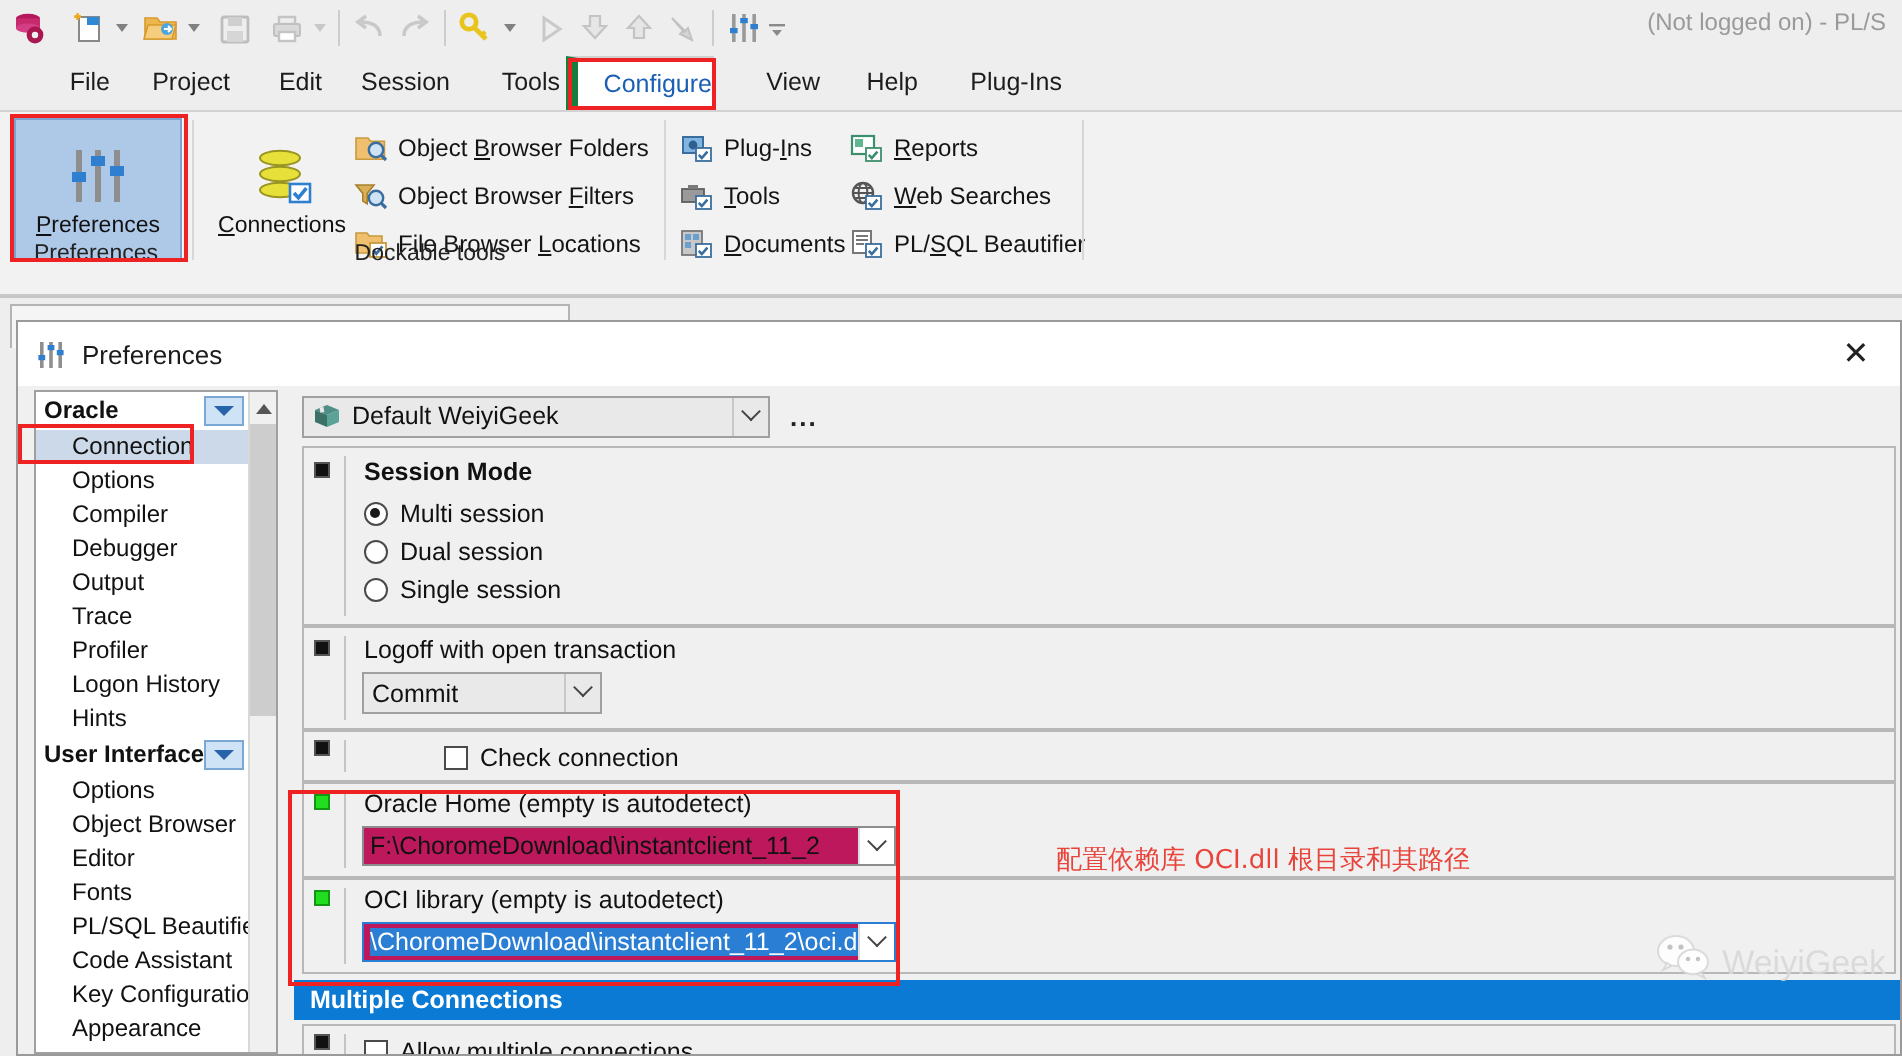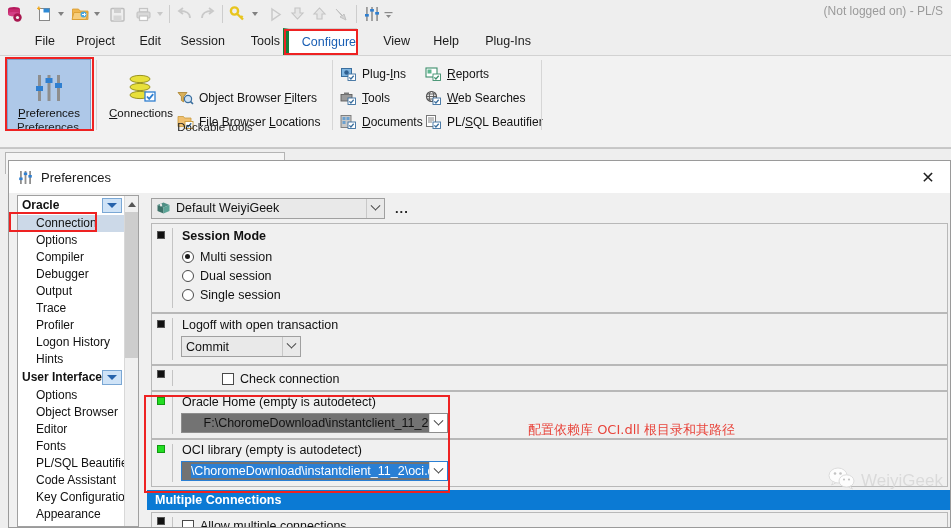--- a/index.html
+++ b/index.html
@@ -214,23 +214,23 @@
   .radio.on::after {
     content: ''; position: absolute; left: 2.2px; top: 2.2px;
     width: 5px; height: 5px; border-radius: 50%; background: #1a1a1a;
   }
   .cbox {
     width: 12px; height: 12px; border: 1.4px solid #4a4a4a; background: #fff;
     margin-right: 6px; flex: none;
   }
 
   .txtcombo {
-    height: 20px; background: #737373; border: 1px solid #8d8d8d;
+    height: 20px; background: #be185d; border: 1px solid #8d8d8d;
     display: flex; align-items: center; position: relative;
-    font-size: 12.5px; color: #111; padding-left: 3px; overflow: hidden; justify-content: center;
+    font-size: 12.5px; color: #111; padding-left: 3px; overflow: hidden;
   }
   .txtcombo.focused { border: 1.5px solid #2a7fd4; }
   .txtcombo .sel { background: #2a7fd4; color: #ffffff; }
   .txtcombo .caret-line { width: 1px; background: #222; height: 14px; margin-left: 0px; }
   .txtcombo .arrowbox2 {
     position: absolute; right: 0; top: 0; bottom: 0; width: 18px;
     display: flex; align-items: center; justify-content: center; background: #fff;
     border-left: 1px solid #ddd;
   }
   .txtcombo .arrowbox2 i {
@@ -430,20 +430,30 @@
         <svg width="34" height="32" viewBox="0 0 34 32">
           <ellipse cx="16" cy="7" rx="10" ry="3.6" fill="#e8e03a" stroke="#9a9420" stroke-width="1"></ellipse>
           <ellipse cx="16" cy="15" rx="10" ry="3.6" fill="#e8e03a" stroke="#9a9420" stroke-width="1"></ellipse>
           <ellipse cx="16" cy="23" rx="10" ry="3.6" fill="#e8e03a" stroke="#9a9420" stroke-width="1"></ellipse>
           <rect x="21" y="20" width="10" height="9" fill="#fff" stroke="#2f7fd0" stroke-width="1.3"></rect>
           <path d="M23 24.5 l2.2 2.4 l4-4.8" stroke="#2f7fd0" stroke-width="1.8" fill="none"></path>
         </svg>
         <span class="lbl"><u>C</u>onnections</span>
       </div>
 
+      <div class="small-btn" style="left:176px; top:7px;">
+        <span class="sicon">
+          <svg width="17" height="16" viewBox="0 0 17 16">
+            <path d="M1 3 h6 l1.2 1.6 h7 v9 h-14.2 Z" fill="#f0c070" stroke="#c89a3c" stroke-width=".8"></path>
+            <circle cx="11" cy="9" r="3.6" fill="#cfe3f5" stroke="#3a6e9e" stroke-width="1.2"></circle>
+            <path d="M13.6 11.6 L16 14" stroke="#3a6e9e" stroke-width="1.6"></path>
+          </svg>
+        </span>
+        <span>Object <u>B</u>rowser Folders</span>
+      </div>
       <div class="small-btn" style="left:176px; top:31px;">
         <span class="sicon">
           <svg width="17" height="16" viewBox="0 0 17 16">
             <path d="M1 2.5 h9 l-3.4 4.2 v5.2 l-2.2 -1.4 v-3.8 Z" fill="#d8b05a" stroke="#a8802c" stroke-width=".8"></path>
             <circle cx="11" cy="9" r="3.6" fill="#cfe3f5" stroke="#3a6e9e" stroke-width="1.2"></circle>
             <path d="M13.6 11.6 L16 14" stroke="#3a6e9e" stroke-width="1.6"></path>
           </svg>
         </span>
         <span>Object Browser <u>F</u>ilters</span>
       </div>

